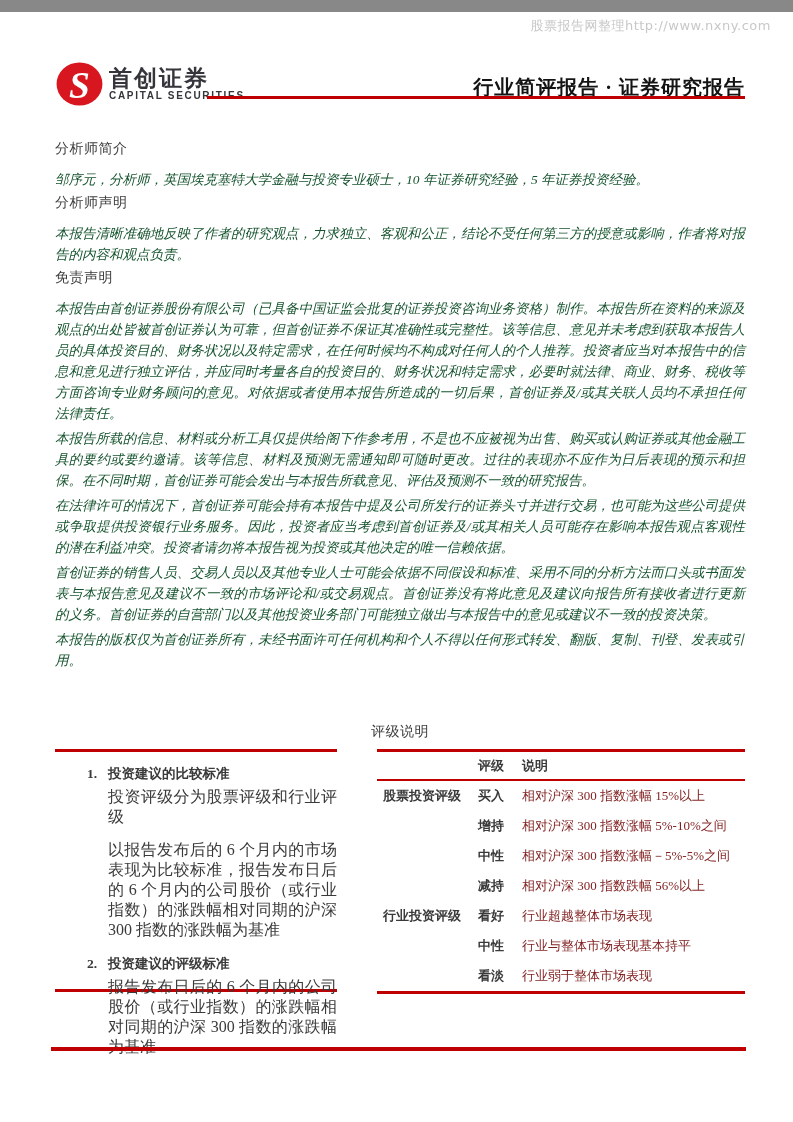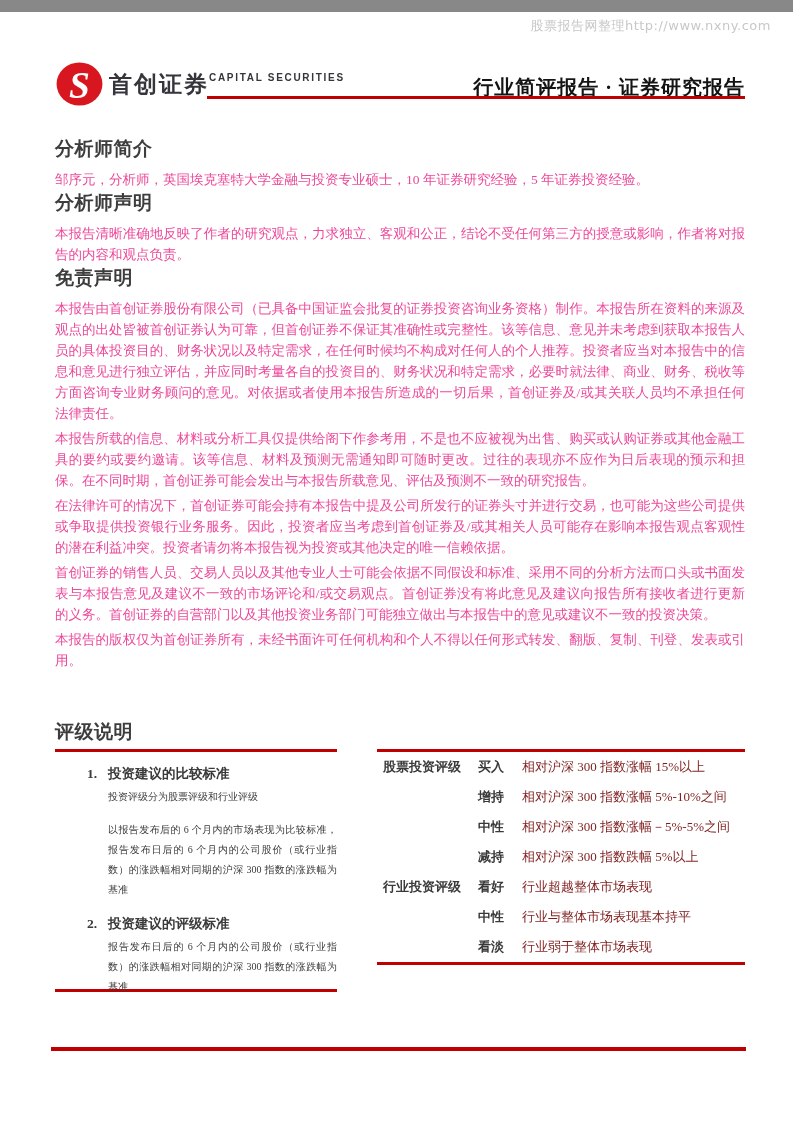--- a/index.html
+++ b/index.html
@@ -16,21 +16,21 @@
   
   .watermark {
     position:absolute; top:5px; right:22px;
     font-size:13px; color:#c8c8c8;
     font-family:"DejaVu Sans",sans-serif;
     letter-spacing:.5px;
   }
   
   .logo-wrap { position:absolute; left:56px; top:50px; display:flex; align-items:center; }
   .logo-mark { width:47px; height:44px; display:block; }
-  .logo-text { margin-left:6px; display:flex; }
+  .logo-text { margin-left:6px; display:flex; flex-direction:column; }
   .logo-cn {
     font-family:"Liberation Sans","DejaVu Sans",sans-serif;
     font-size:23px; font-weight:bold; color:#36353b;
     letter-spacing:2px; line-height:24px; white-space:nowrap;
   }
   .logo-en {
     font-family:"Liberation Sans","DejaVu Sans",sans-serif;
     font-size:10px; font-weight:bold; color:#36353b;
     letter-spacing:1.7px; line-height:12px; white-space:nowrap;
   }
@@ -39,45 +39,45 @@
     font-size:20px; font-weight:bold; color:#141414;
     letter-spacing:1px; white-space:nowrap;
   }
   .header-rule {
     position:absolute; left:207px; right:48px; top:84px; height:3px;
   }
   
   .main { position:absolute; left:55px; right:48px; top:128px; }
   h2.sec {
     font-family:"Liberation Sans","DejaVu Sans",sans-serif;
-    font-size:19px; font-weight:bold; color:#3d3d3d;
+    font-size:14px; font-weight:normal; color:#3d3d3d;
     letter-spacing:.5px; margin:0 0 12px 0; line-height:17px;
   }
   .main p {
     font-size:13.5px; line-height:21px; text-align:justify;
-    color:#ec4899; margin:0 0 4px 0;
+    color:#14532d; margin:0 0 4px 0;font-style:italic;
   }
   .gap24 { margin-top:24px; } .gap18 { margin-top:18px; }
   
   .ratings { position:absolute; left:55px; right:48px; top:705px; }
-  .ratings h2.sec { margin:6px 0 9px 0; }
+  .ratings h2.sec { margin:6px 0 9px 0;text-align:center; }
   .rating-cols { display:flex; align-items:flex-start; }
   .left-col {
     width:282px; height:243px;
     border-top:3px solid; border-bottom:3px solid;
     padding-top:13px;
   }
   .note-head {
     display:flex; padding-left:32px;
     font-family:"Liberation Sans","DejaVu Sans",sans-serif;
     font-size:13.5px; font-weight:bold; color:#3a3a3a; line-height:18px;
   }
   .note-num { width:21px; font-family:"Liberation Serif",serif; }
   .note-body {
-    padding-left:53px; font-size:10px; line-height:20px;
+    padding-left:53px; font-size:16px; line-height:20px;
     color:#3a3a3a; text-align:justify; margin-top:4px;
   }
   .note-body + .note-body { margin-top:13px; }
   .note2 { margin-top:15px; }
   
   .rtable {
     margin-left:auto; width:368px;
     border-top:3px solid; border-bottom:3px solid;
     font-size:13px;
   }
@@ -144,39 +144,44 @@
         <div class="note note2">
           <div class="note-head">
             <span class="note-num">2.</span>
             <span>投资建议的评级标准</span>
           </div>
           <div class="note-body">报告发布日后的 6 个月内的公司股价（或行业指数）的涨跌幅相对同期的沪深 300 指数的涨跌幅为基准</div>
         </div>
       </div>
 
       <div class="rtable" style="border-color:#c00000;">
+        <div class="rt-row rt-header" style="border-color:#c00000;">
+          <span></span>
+          <span>评级</span>
+          <span>说明</span>
+        </div>
         <div class="rt-row">
           <span class="rt-group">股票投资评级</span>
           <span class="rt-rating">买入</span>
           <span class="rt-desc">相对沪深 300 指数涨幅 15%以上</span>
         </div>
         <div class="rt-row">
           <span class="rt-group"></span>
           <span class="rt-rating">增持</span>
           <span class="rt-desc">相对沪深 300 指数涨幅 5%-10%之间</span>
         </div>
         <div class="rt-row">
           <span class="rt-group"></span>
           <span class="rt-rating">中性</span>
           <span class="rt-desc">相对沪深 300 指数涨幅－5%-5%之间</span>
         </div>
         <div class="rt-row">
           <span class="rt-group"></span>
           <span class="rt-rating">减持</span>
-          <span class="rt-desc">相对沪深 300 指数跌幅 5%以上</span>
+          <span class="rt-desc">相对沪深 300 指数跌幅 56%以上</span>
         </div>
         <div class="rt-row">
           <span class="rt-group">行业投资评级</span>
           <span class="rt-rating">看好</span>
           <span class="rt-desc">行业超越整体市场表现</span>
         </div>
         <div class="rt-row">
           <span class="rt-group"></span>
           <span class="rt-rating">中性</span>
           <span class="rt-desc">行业与整体市场表现基本持平</span>

